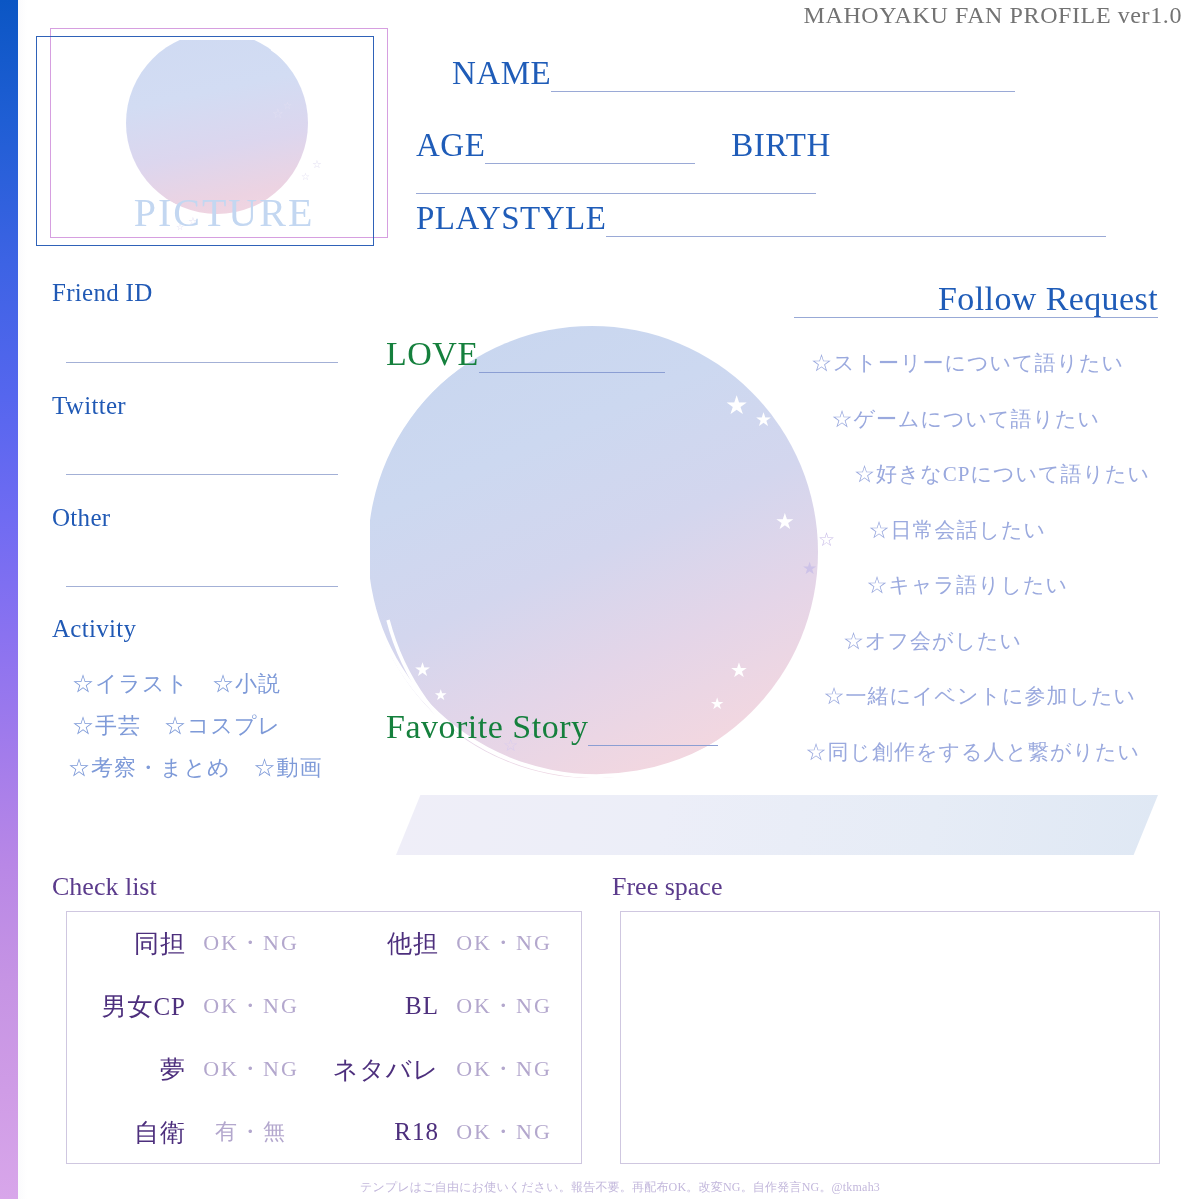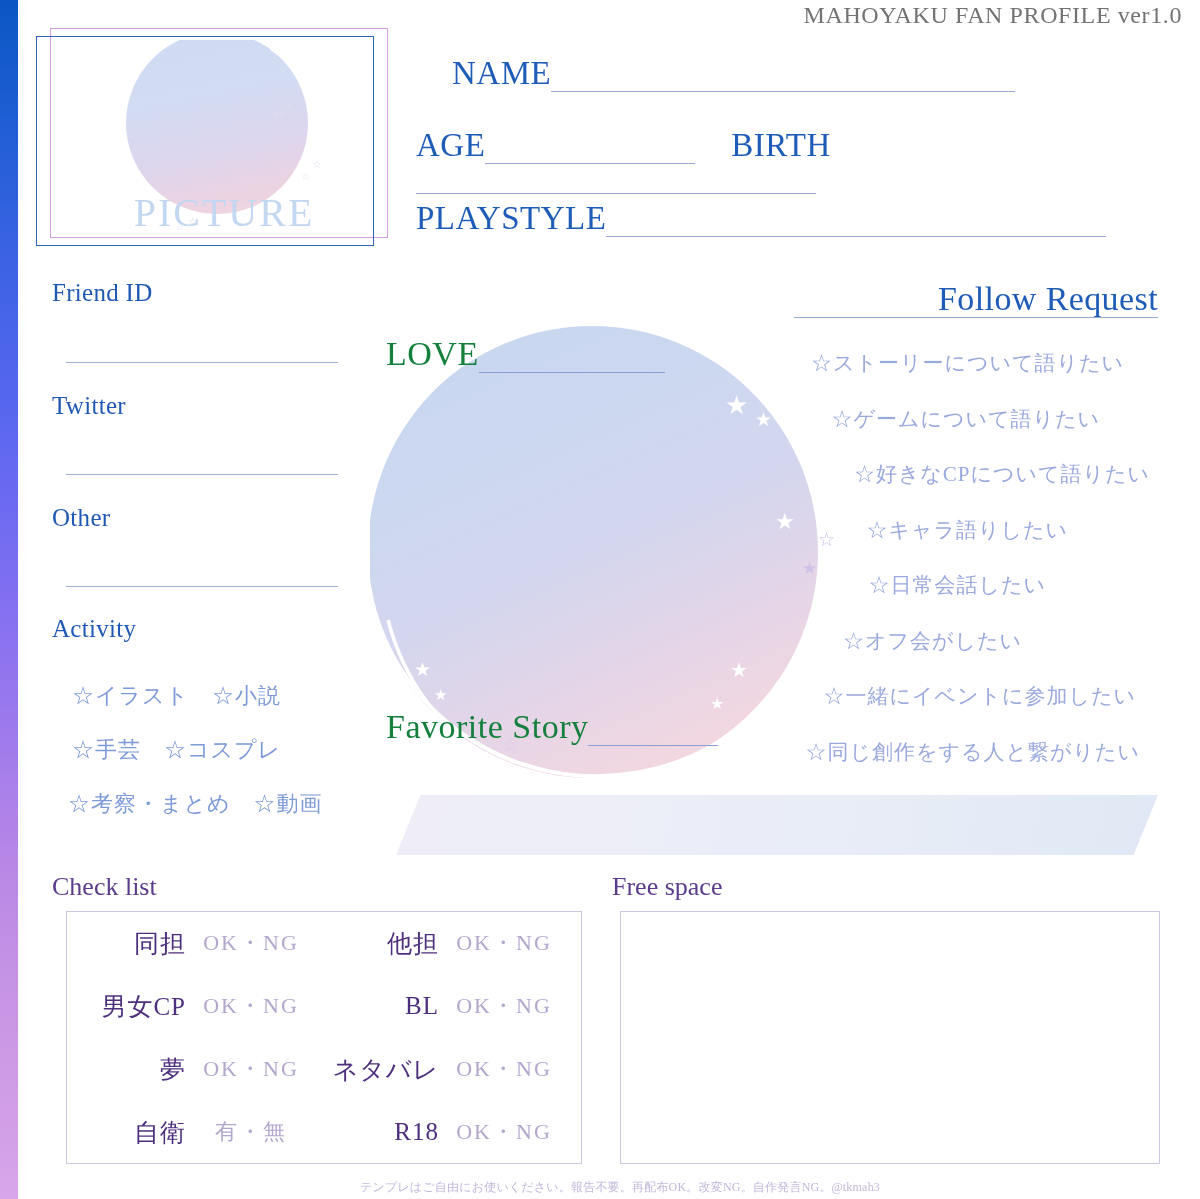--- a/index.html
+++ b/index.html
@@ -92,21 +92,21 @@
   #ln-friend  { top: 362px; }
   #lbl-twitter{ left: 52px; top: 392px; }
   #ln-twitter { top: 474px; }
   #lbl-other  { left: 52px; top: 504px; }
   #ln-other   { top: 586px; }
 
   #lbl-activity { left: 52px; top: 615px; }
   #activity-list { position: absolute; left: 68px; top: 663px; width: 300px; }
   .activity-line {
     font-size: 22px; color: #7e9ad8; line-height: 42px;
-    letter-spacing: 1px; white-space: nowrap; margin-top: 12px;
+    letter-spacing: 1px; white-space: nowrap;
   }
   .ac-a { text-align: left;   padding-left: 4px; }
   .ac-b { text-align: left;   padding-left: 4px; }
   .ac-c { text-align: left;   padding-left: 0px; }
   .ac-d { text-align: left;   padding-left: 0px; }
 
   
   #orb-wrap { position: absolute; left: 370px; top: 290px; width: 470px; height: 530px; pointer-events: none; }
 
   
@@ -265,22 +265,22 @@
 </div>
 
 <div id="fr-head">
   <span id="fr-title">Follow Request</span>
 </div>
 <div id="fr-underline"></div>
 <div id="fr-list">
   <div class="fr-item" style="padding-right:34px;">☆ストーリーについて語りたい</div>
   <div class="fr-item" style="padding-right:58px;">☆ゲームについて語りたい</div>
   <div class="fr-item" style="padding-right:8px;">☆好きなCPについて語りたい</div>
+  <div class="fr-item" style="padding-right:112px;">☆日常会話したい</div>
   <div class="fr-item" style="padding-right:90px;">☆キャラ語りしたい</div>
-  <div class="fr-item" style="padding-right:112px;">☆日常会話したい</div>
   <div class="fr-item" style="padding-right:136px;">☆オフ会がしたい</div>
   <div class="fr-item" style="padding-right:22px;">☆一緒にイベントに参加したい</div>
   <div class="fr-item" style="padding-right:18px;">☆同じ創作をする人と繋がりたい</div>
 </div>
 
 <div id="lbl-check">Check list</div>
 <div id="check-box">
   <div id="check-grid">
     <div class="chk-cell left">
       <span class="chk-label">同担</span>

